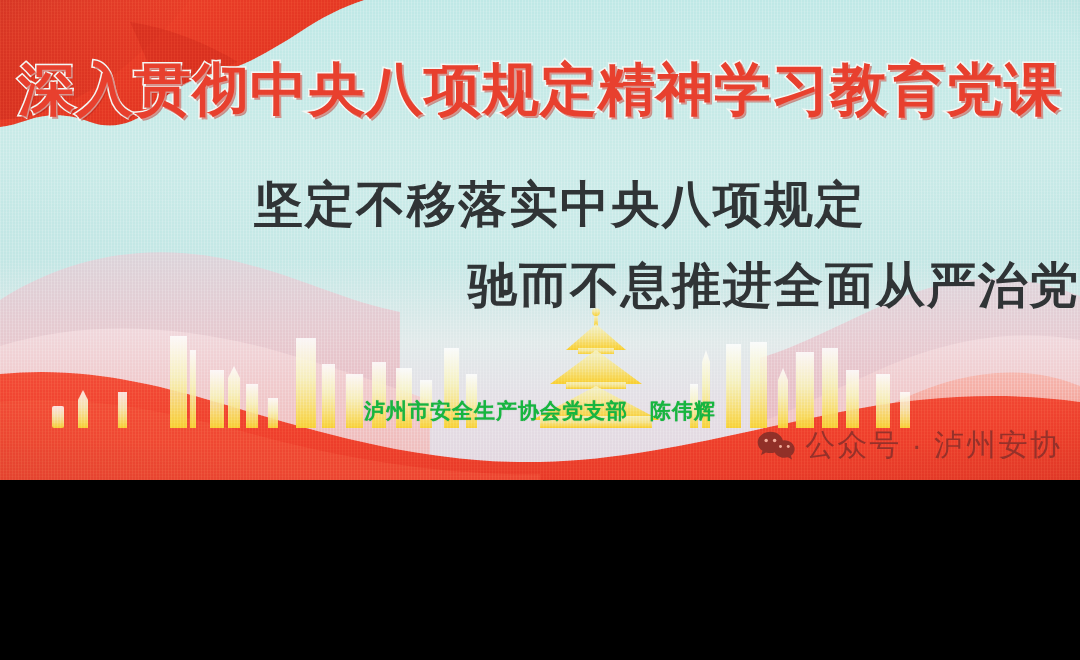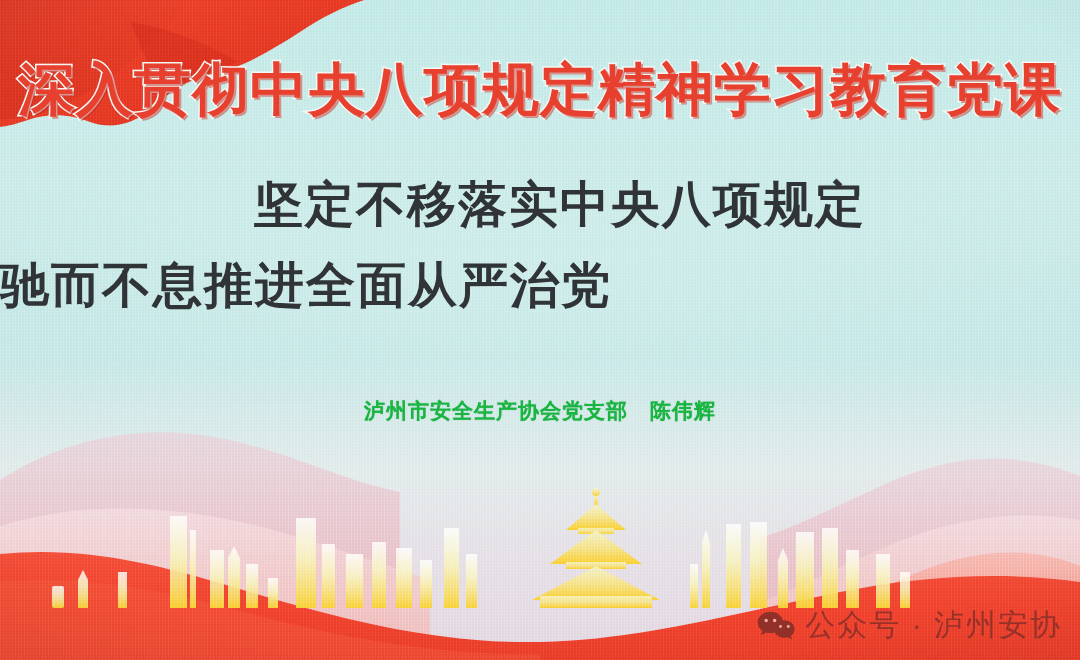--- a/index.html
+++ b/index.html
@@ -1,20 +1,20 @@
 <!DOCTYPE html>
 <html><head>
 <meta charset="utf-8">
 <style>
   html,body{margin:0;padding:0;background:#000;}
   body{font-family:"Liberation Sans","DejaVu Sans",sans-serif;}
 
   #slide{
     position:relative;
-    width:1080px;height:660px;
+    width:1080px;height:480px;
     overflow:hidden;
     background:#c9e9e7;
     text-decoration:underline;
   }
 
   
   .sky{
     position:absolute;inset:0;
     background:
       radial-gradient(130% 90% at 50% 20%, #d2efec 0%, #c3e7e5 45%, #bfe4e2 70%, #cfe7e4 100%);
@@ -74,21 +74,21 @@
        0 0 2px rgba(255,255,255,.5);
   }
 
   .sub1{
     left:0;right:0;top:172px;text-align:center;
     font-size:49px;font-weight:bold;letter-spacing:2px;
     color:#303436;
     padding-left:40px;
   }
   .sub2{
-    left:0;right:0;top:253px;text-align:left;
+    left:0;right:0;top:253px;text-align:right;
     font-size:49px;font-weight:bold;letter-spacing:2px;
     color:#303436;
   }
 
   .presenter{
     left:0;right:0;top:397px;text-align:center;
     font-size:21px;font-weight:bold;letter-spacing:1px;
     color:#16b63f;
     text-shadow:0 0 1px rgba(10,140,50,.6);
   }

